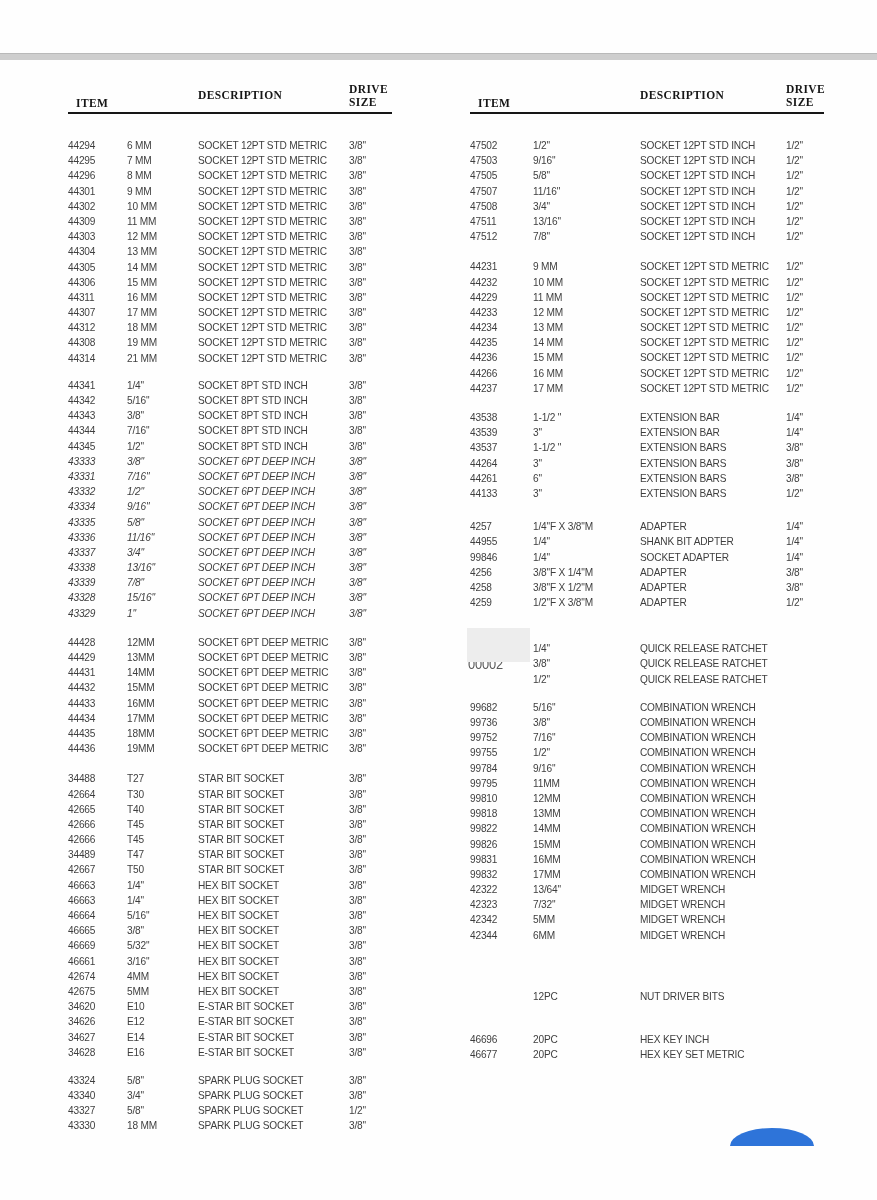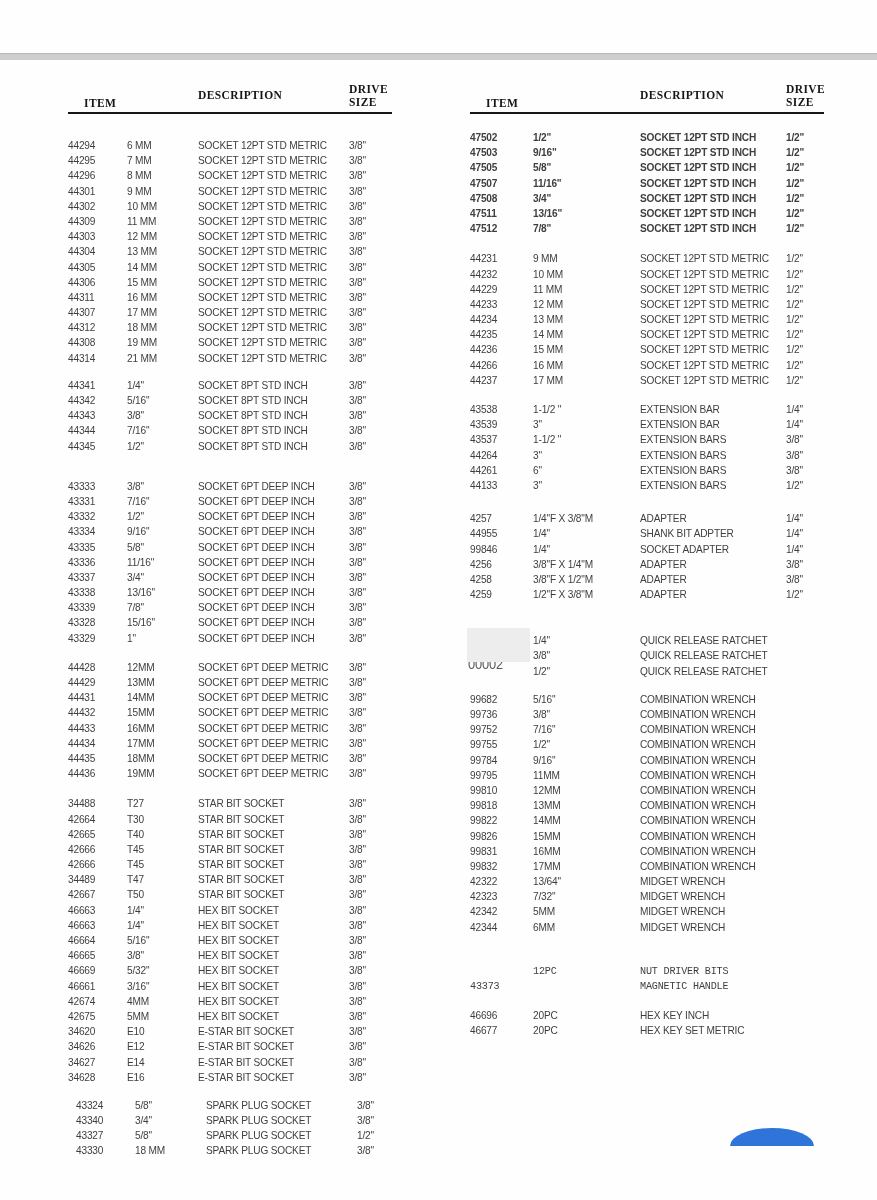--- a/index.html
+++ b/index.html
@@ -9,21 +9,21 @@
   .top-bar{position:absolute;left:0;top:53px;width:877px;height:6px;
            background:var(--top-bar,#cecece);border-top:1px solid #b9b9b9;}
 
   .ptable{position:absolute;top:83px;}
   .ptable.left{left:68px;width:324px;}
   .ptable.right{left:470px;width:354px;}
 
   .thead{position:relative;height:29px;border-bottom:2px solid #161616;
          font-family:"Liberation Serif",serif;font-weight:bold;font-size:11.5px;
          color:#161616;letter-spacing:.4px;}
-  .thead .h-item{position:absolute;left:16px;bottom:3px;text-align:right;}
+  .thead .h-item{position:absolute;left:8px;bottom:3px;text-align:right;}
   .thead .h-desc{position:absolute;bottom:11px;}
   .left  .thead .h-desc{left:130px;}
   .right .thead .h-desc{left:170px;}
   .thead .h-drive{position:absolute;bottom:3px;line-height:13px;}
   .left  .thead .h-drive{left:281px;}
   .right .thead .h-drive{left:316px;}
 
   .tgroup{position:relative;}
   .trow{display:grid;height:15.2px;line-height:15.2px;
         font-size:11px;color:#3e3e3e;white-space:nowrap;}
@@ -172,21 +172,21 @@
           <div><span class="cn">SOCKET 8PT STD INCH</span></div>
           <div><span class="cn">3/8"</span></div>
         </div>
         <div class="trow">
           <div><span class="cn">44345</span></div>
           <div><span class="cn">1/2"</span></div>
           <div><span class="cn">SOCKET 8PT STD INCH</span></div>
           <div><span class="cn">3/8"</span></div>
         </div>
       </div>
-      <div class="tgroup" style="margin-top: 25px;">
+      <div class="tgroup" style="margin-top: 0; font-style: italic;">
         <div class="trow">
           <div><span class="cn">43333</span></div>
           <div><span class="cn">3/8"</span></div>
           <div><span class="cn">SOCKET 6PT DEEP INCH</span></div>
           <div><span class="cn">3/8"</span></div>
         </div>
         <div class="trow">
           <div><span class="cn">43331</span></div>
           <div><span class="cn">7/16"</span></div>
           <div><span class="cn">SOCKET 6PT DEEP INCH</span></div>
@@ -406,21 +406,21 @@
           <div><span class="cn">E-STAR BIT SOCKET</span></div>
           <div><span class="cn">3/8"</span></div>
         </div>
         <div class="trow">
           <div><span class="cn">34628</span></div>
           <div><span class="cn">E16</span></div>
           <div><span class="cn">E-STAR BIT SOCKET</span></div>
           <div><span class="cn">3/8"</span></div>
         </div>
       </div>
-      <div class="tgroup" style="margin-top: 13px; margin-left: 8px;">
+      <div class="tgroup" style="margin-top: 13px;">
         <div class="trow">
           <div><span class="cn">43324</span></div>
           <div><span class="cn">5/8"</span></div>
           <div><span class="cn">SPARK PLUG SOCKET</span></div>
           <div><span class="cn">3/8"</span></div>
         </div>
         <div class="trow">
           <div><span class="cn">43340</span></div>
           <div><span class="cn">3/4"</span></div>
           <div><span class="cn">SPARK PLUG SOCKET</span></div>
@@ -439,21 +439,21 @@
           <div><span class="cn">3/8"</span></div>
         </div>
       </div>
     </div>
   <div class="ptable right">
       <div class="thead">
         <span class="h-item">ITEM</span>
         <span class="h-desc">DESCRIPTION</span>
         <span class="h-drive"><span>DRIVE</span><br><span>SIZE</span></span>
       </div>
-      <div class="tgroup" style="margin-top: 16px; font-weight: bold;">
+      <div class="tgroup" style="margin-top: 24px;">
         <div class="trow">
           <div><span class="cn">47502</span></div>
           <div><span class="cn">1/2"</span></div>
           <div><span class="cn">SOCKET 12PT STD INCH</span></div>
           <div><span class="cn">1/2"</span></div>
         </div>
         <div class="trow">
           <div><span class="cn">47503</span></div>
           <div><span class="cn">9/16"</span></div>
           <div><span class="cn">SOCKET 12PT STD INCH</span></div>
@@ -733,35 +733,29 @@
           <div><span class="cn">MIDGET WRENCH</span></div>
           <div><span class="cn"></span></div>
         </div>
         <div class="trow">
           <div><span class="cn">42344</span></div>
           <div><span class="cn">6MM</span></div>
           <div><span class="cn">MIDGET WRENCH</span></div>
           <div><span class="cn"></span></div>
         </div>
       </div>
-      <div class="tgroup" style="margin-top: 29px; font-family: Liberation Mono, monospace;">
+      <div class="tgroup" style="margin-top: 46px;">
         <div class="trow">
           <div><span class="cn"></span></div>
           <div><span class="cn">12PC</span></div>
           <div><span class="cn">NUT DRIVER BITS</span></div>
           <div><span class="cn"></span></div>
         </div>
-        <div class="trow">
-          <div><span class="cn">43373</span></div>
-          <div><span class="cn"></span></div>
-          <div><span class="cn">MAGNETIC HANDLE</span></div>
-          <div><span class="cn"></span></div>
-        </div>
-      </div>
-      <div class="tgroup" style="margin-top: 14px;">
+      </div>
+      <div class="tgroup" style="margin-top: 28px;">
         <div class="trow">
           <div><span class="cn">46696</span></div>
           <div><span class="cn">20PC</span></div>
           <div><span class="cn">HEX KEY INCH</span></div>
           <div><span class="cn"></span></div>
         </div>
         <div class="trow">
           <div><span class="cn">46677</span></div>
           <div><span class="cn">20PC</span></div>
           <div><span class="cn">HEX KEY SET METRIC</span></div>

